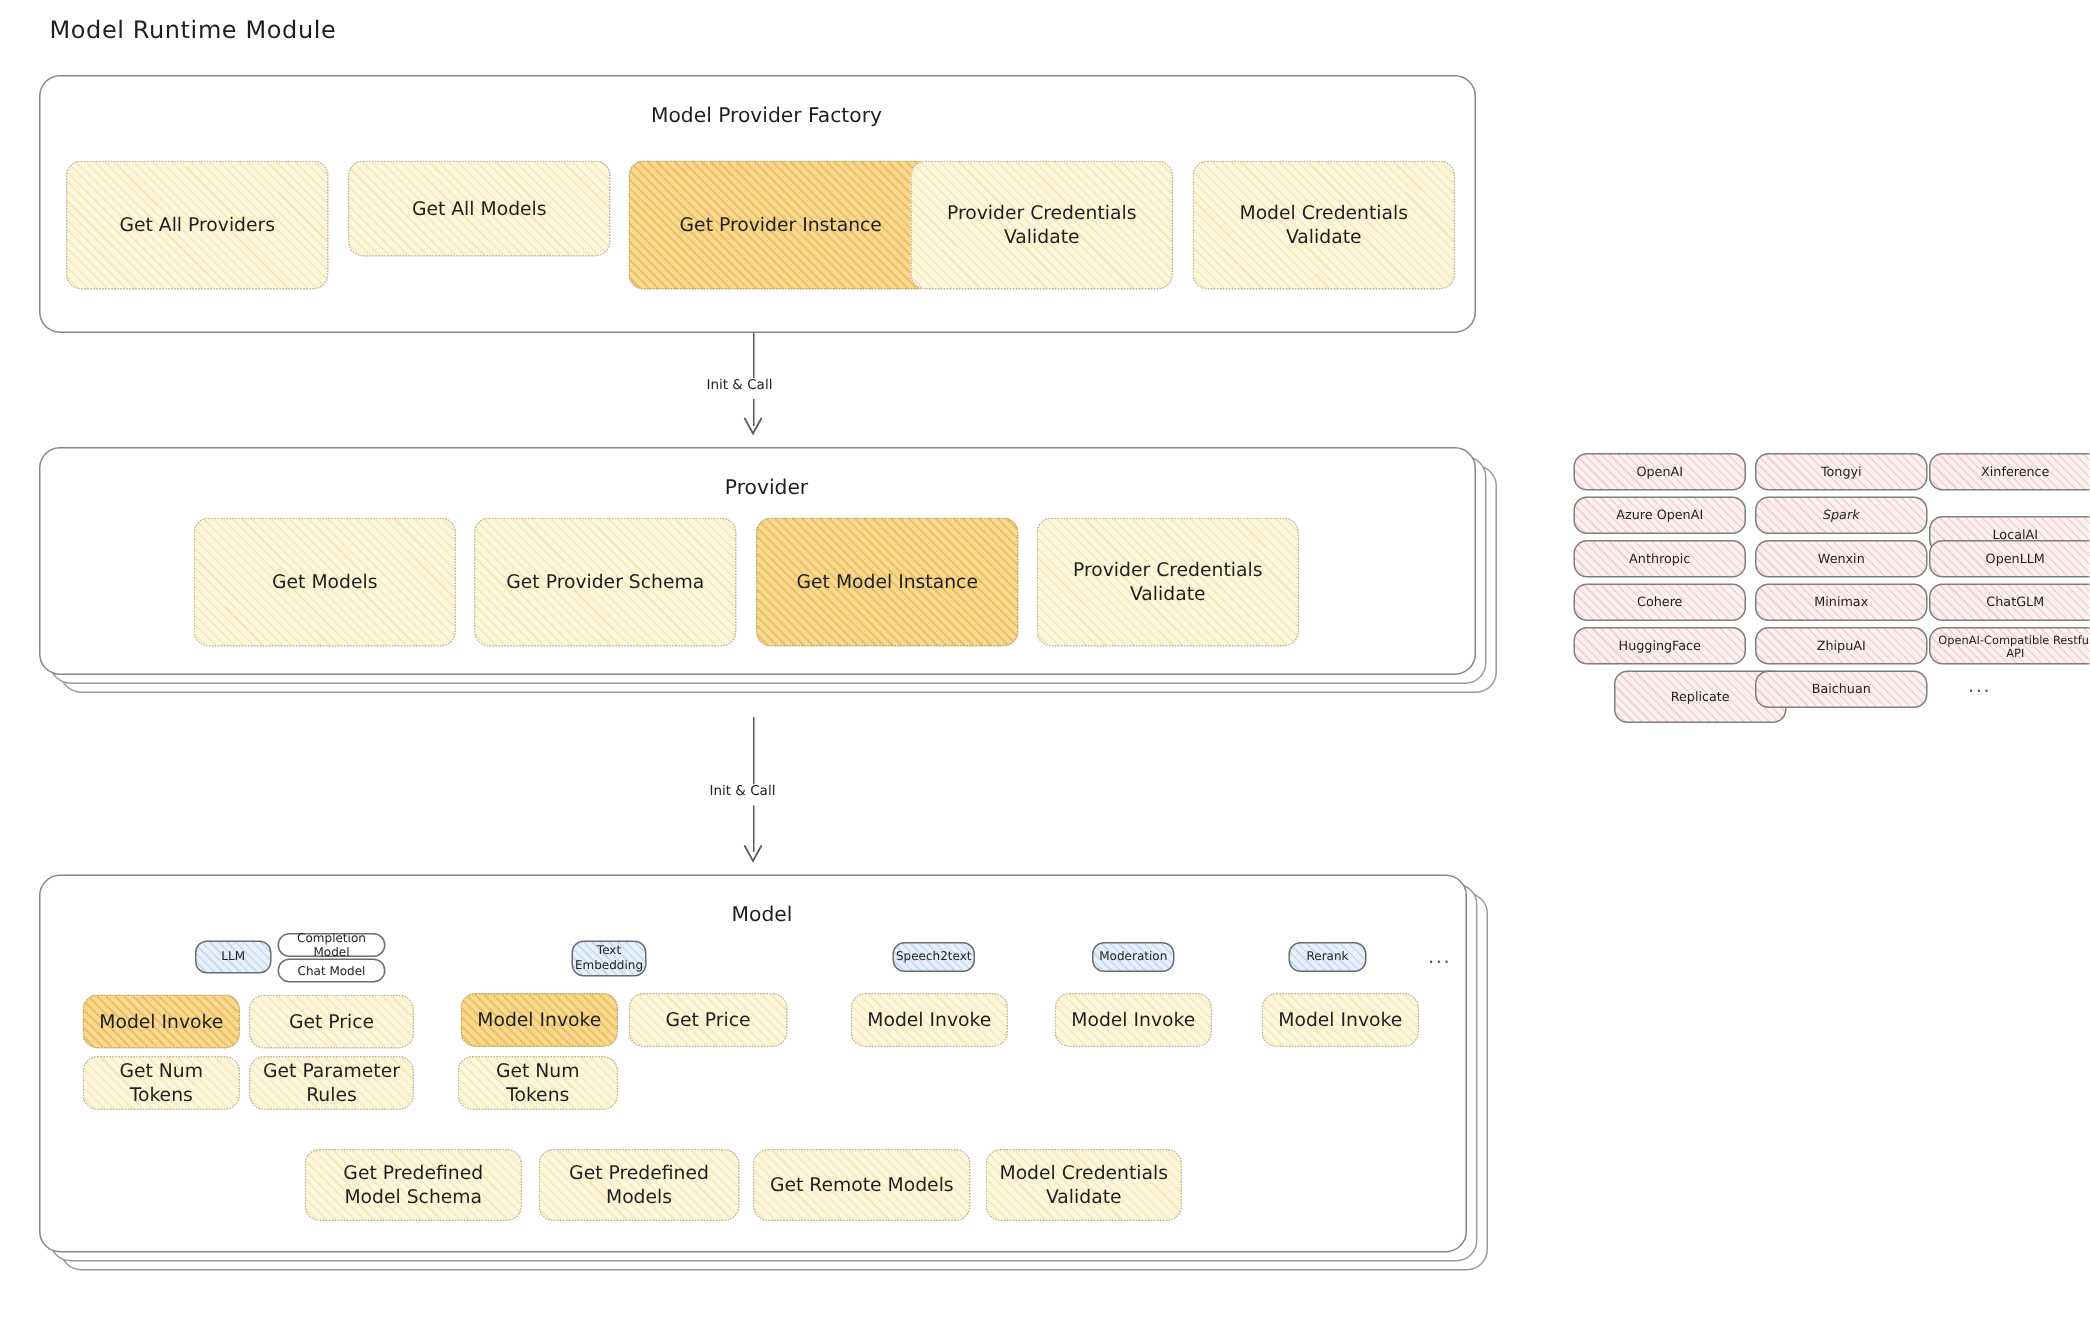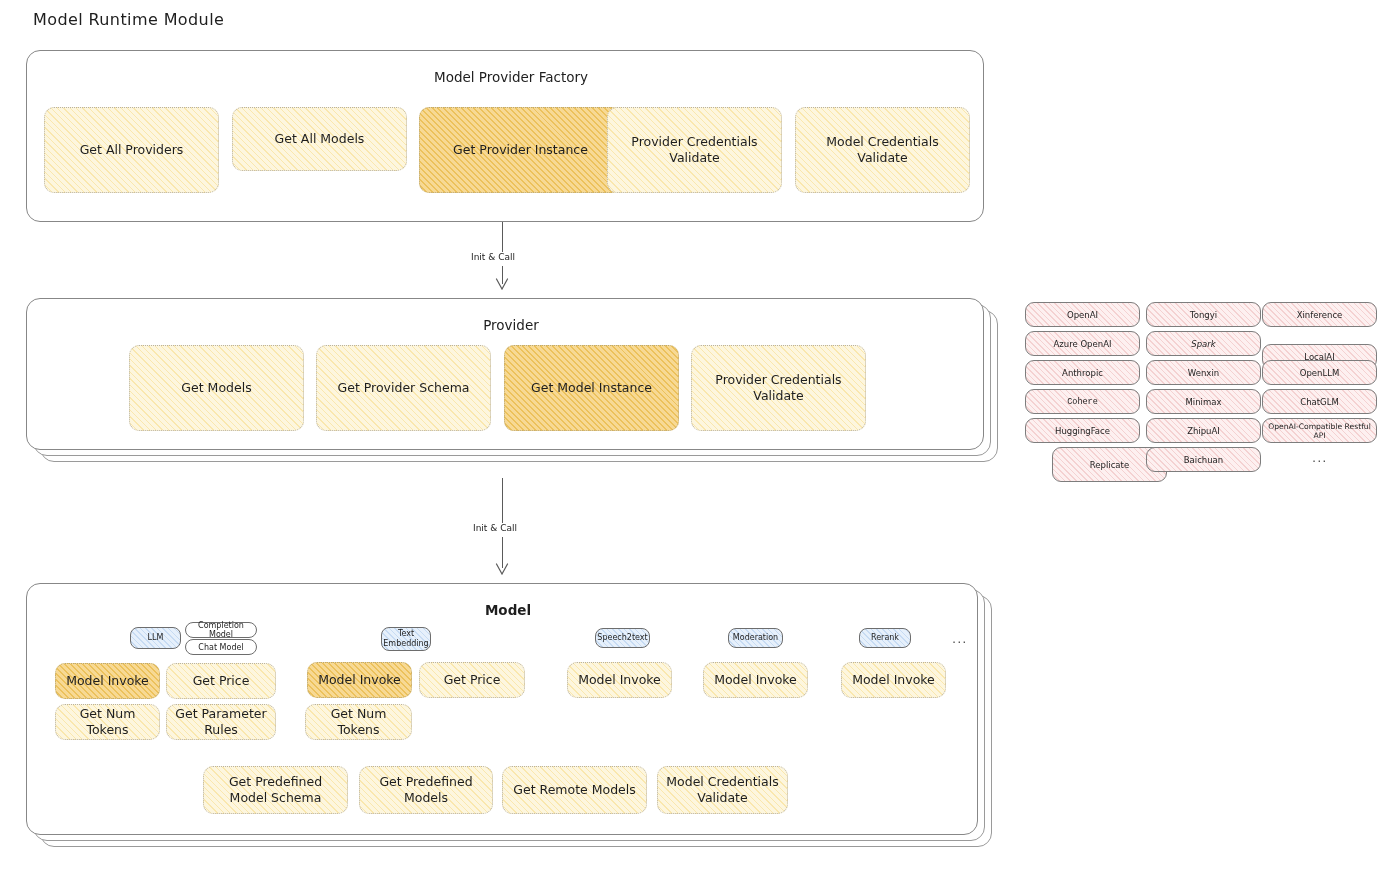--- a/index.html
+++ b/index.html
@@ -93,20 +93,21 @@
     font-size: 8.5px;
     color: #1e1e1e;
     padding: 1px 3px;
     background-color: #fdf0f0;
     background-image:
       repeating-linear-gradient(45deg,
         rgba(224,138,138,.30) 0px,
         rgba(224,138,138,.30) 1px,
         rgba(224,138,138,0) 1px,
         rgba(224,138,138,0) 4px);
+    margin-left: 24px;
   }
 
   
   .bchip {
     border: 1.1px solid #6d6d6d;
     border-radius: 8px;
     display: flex;
     align-items: center;
     justify-content: center;
     text-align: center;
@@ -182,21 +183,21 @@
   <div class="card-title">Provider</div>
 </div>
 <div class="abs fbox" style="left:129px; top:345px; width:175px; height:86px; z-index:2;">Get Models</div>
 <div class="abs fbox" style="left:316px; top:345px; width:175px; height:86px; z-index:2;">Get Provider Schema</div>
 <div class="abs fbox hi" style="left:504px; top:345px; width:175px; height:86px; z-index:2;">Get Model Instance</div>
 <div class="abs fbox" style="left:691px; top:345px; width:175px; height:86px; z-index:2;">Provider Credentials Validate</div>
 
 <div class="abs pchip" style="left:1025px; top:302px; width:115px; height:25px;">OpenAI</div>
 <div class="abs pchip" style="left:1025px; top:331px; width:115px; height:25px;">Azure OpenAI</div>
 <div class="abs pchip" style="left:1025px; top:360px; width:115px; height:25px;">Anthropic</div>
-<div class="abs pchip" style="left:1025px; top:389px; width:115px; height:25px;font-family:Liberation Mono, monospace;">Cohere</div>
+<div class="abs pchip" style="left:1025px; top:389px; width:115px; height:25px;">Cohere</div>
 <div class="abs pchip" style="left:1025px; top:418px; width:115px; height:25px;">HuggingFace</div>
 <div class="abs pchip" style="left:1052px; top:447px; width:115px; height:35px;">Replicate</div>
 
 <div class="abs pchip" style="left:1146px; top:302px; width:115px; height:25px;">Tongyi</div>
 <div class="abs pchip" style="left:1146px; top:331px; width:115px; height:25px;font-style:italic;">Spark</div>
 <div class="abs pchip" style="left:1146px; top:360px; width:115px; height:25px;">Wenxin</div>
 <div class="abs pchip" style="left:1146px; top:389px; width:115px; height:25px;">Minimax</div>
 <div class="abs pchip" style="left:1146px; top:418px; width:115px; height:25px;">ZhipuAI</div>
 <div class="abs pchip" style="left:1146px; top:447px; width:115px; height:25px;">Baichuan</div>
 
@@ -209,21 +210,21 @@
 
 <div class="abs conn-line" style="left:502px; top:478px; height:45px;"></div>
 <div class="abs conn-label" style="left:470px; top:523px;">Init &amp; Call</div>
 <div class="abs conn-line" style="left:502px; top:537px; height:31px;"></div>
 <svg class="abs arrowhead" style="left:495px; top:563px;" viewBox="0 0 14 12">
   <path d="M1.5 1 L7 11 L12.5 1" fill="none" stroke="#5a5a5a" stroke-width="1.2" stroke-linecap="round"></path>
 </svg>
 
 <div class="abs card-stack" style="left:40px; top:595px; width:952px; height:252px;"></div>
 <div class="abs card-stack" style="left:33px; top:589px; width:952px; height:252px;"></div>
-<div class="abs card" style="left:26px; top:583px; width:952px; height:252px; z-index:1;font-weight:bold;">
+<div class="abs card" style="left:26px; top:583px; width:952px; height:252px; z-index:1;">
   <div class="card-title">Model</div>
 </div>
 
 <div class="abs bchip" style="left:130px; top:627px; width:51px; height:22px; z-index:2;">LLM</div>
 <div class="abs wchip" style="left:185px; top:622px; width:72px; height:16px; z-index:2;">Completion Model</div>
 <div class="abs wchip" style="left:185px; top:639px; width:72px; height:16px; z-index:2;">Chat Model</div>
 <div class="abs fbox hi" style="left:55px; top:663px; width:105px; height:36px; z-index:2;">Model Invoke</div>
 <div class="abs fbox" style="left:166px; top:663px; width:110px; height:36px; z-index:2;">Get Price</div>
 <div class="abs fbox" style="left:55px; top:704px; width:105px; height:36px; z-index:2;">Get Num Tokens</div>
 <div class="abs fbox" style="left:166px; top:704px; width:110px; height:36px; z-index:2;">Get Parameter Rules</div>

